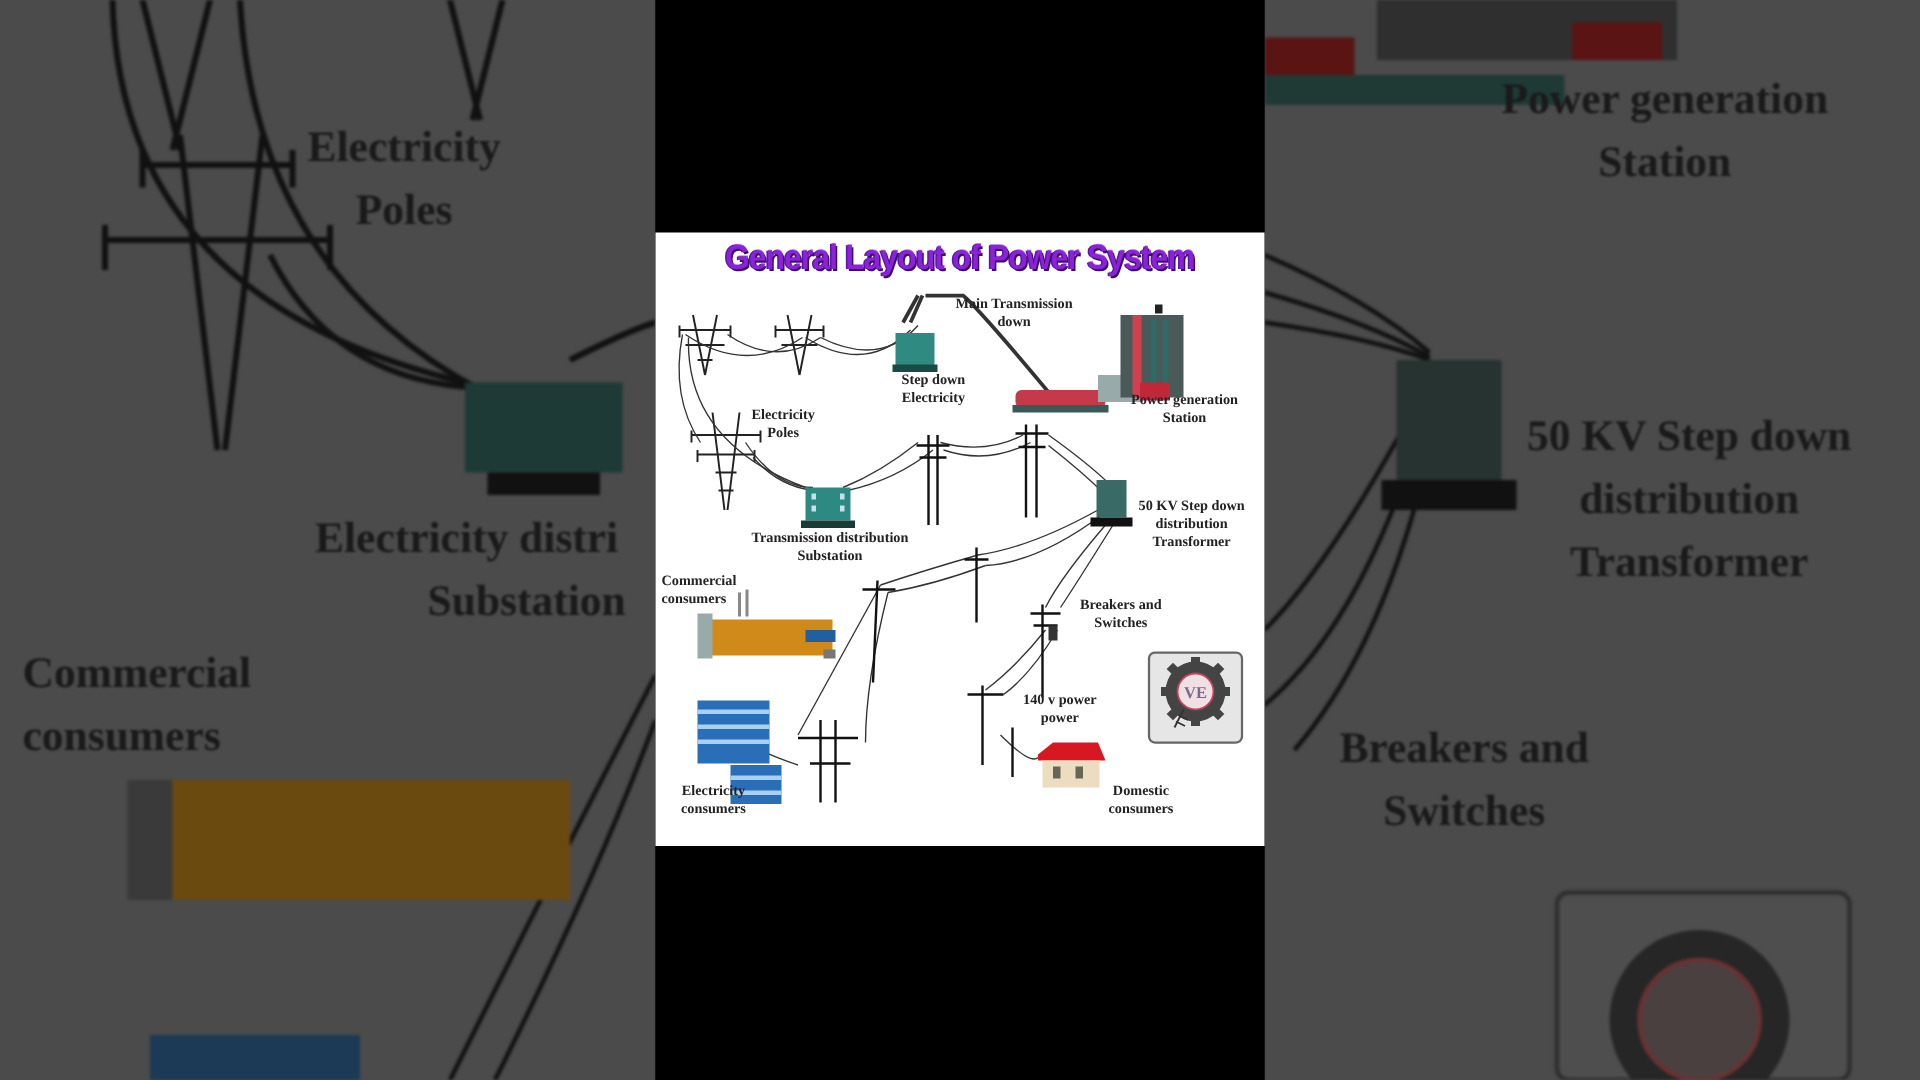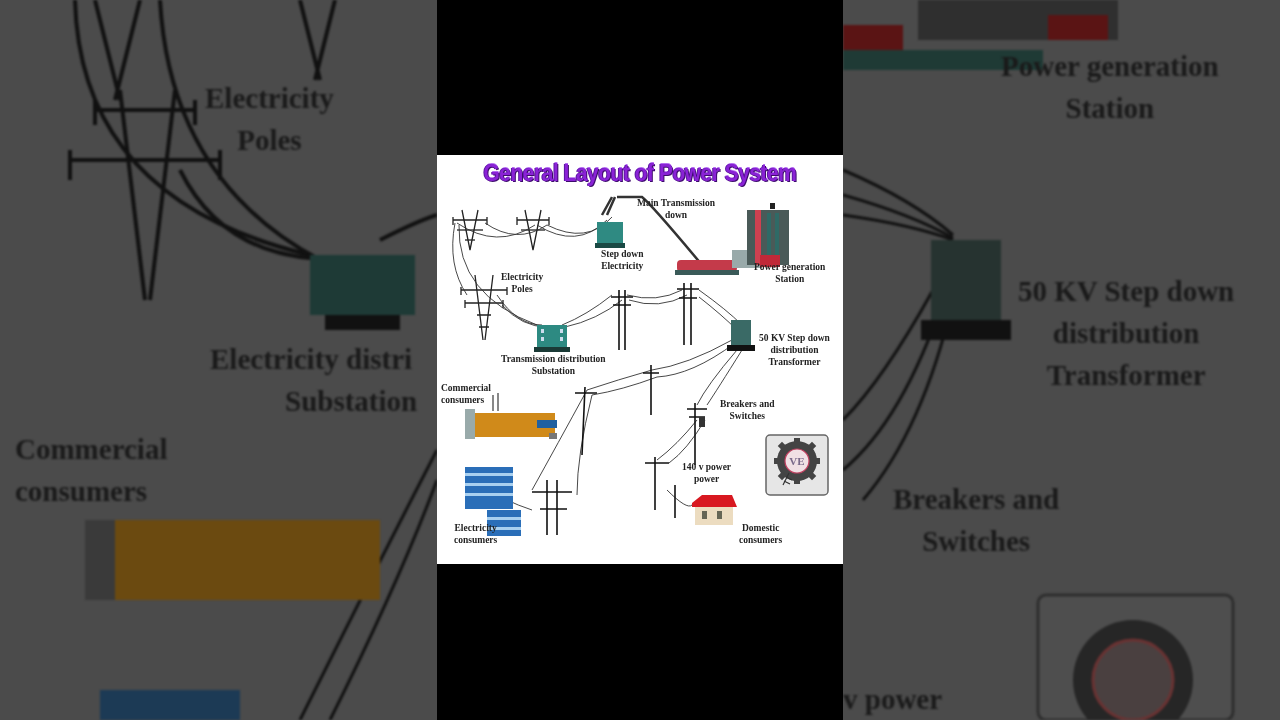--- a/index.html
+++ b/index.html
@@ -81,21 +81,20 @@
   </div>
   <div class="bg-txt" style="left:175px;top:270px;">
     <div>50 KV Step down</div>
     <div>distribution</div>
     <div>Transformer</div>
   </div>
   <div class="bg-txt" style="left:50px;top:478px;">
     <div>Breakers and</div>
     <div>Switches</div>
   </div>
-  <div class="bg-txt" style="left:0px;top:678px;">v power</div>
 </div>
 
 <div class="center">
   <div class="panel">
     <div class="title">General Layout of Power System</div>
 
     <svg width="406" height="409" viewBox="0 0 406 409">
 
       <g stroke="#222" stroke-width="1.3" fill="none">
         <path d="M25 55 L33 95 M41 55 L33 95"></path>

